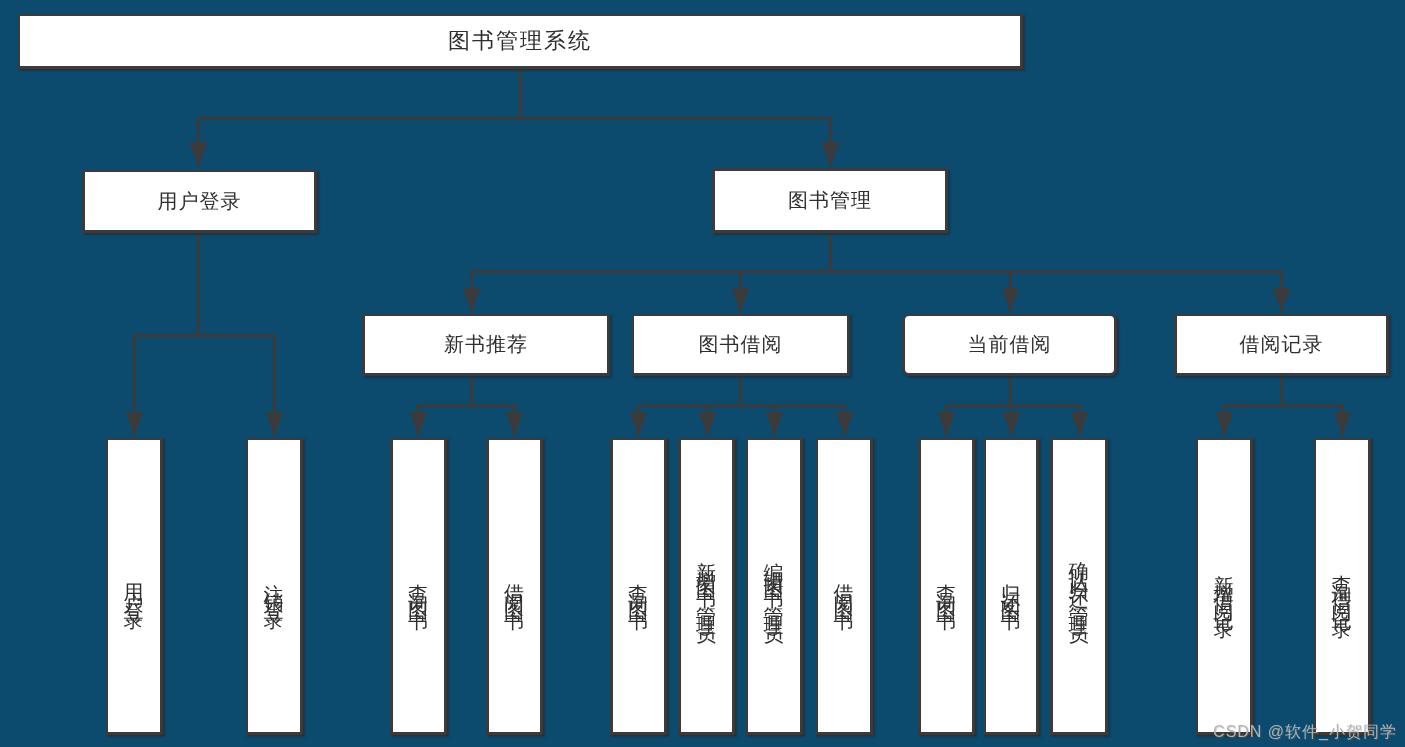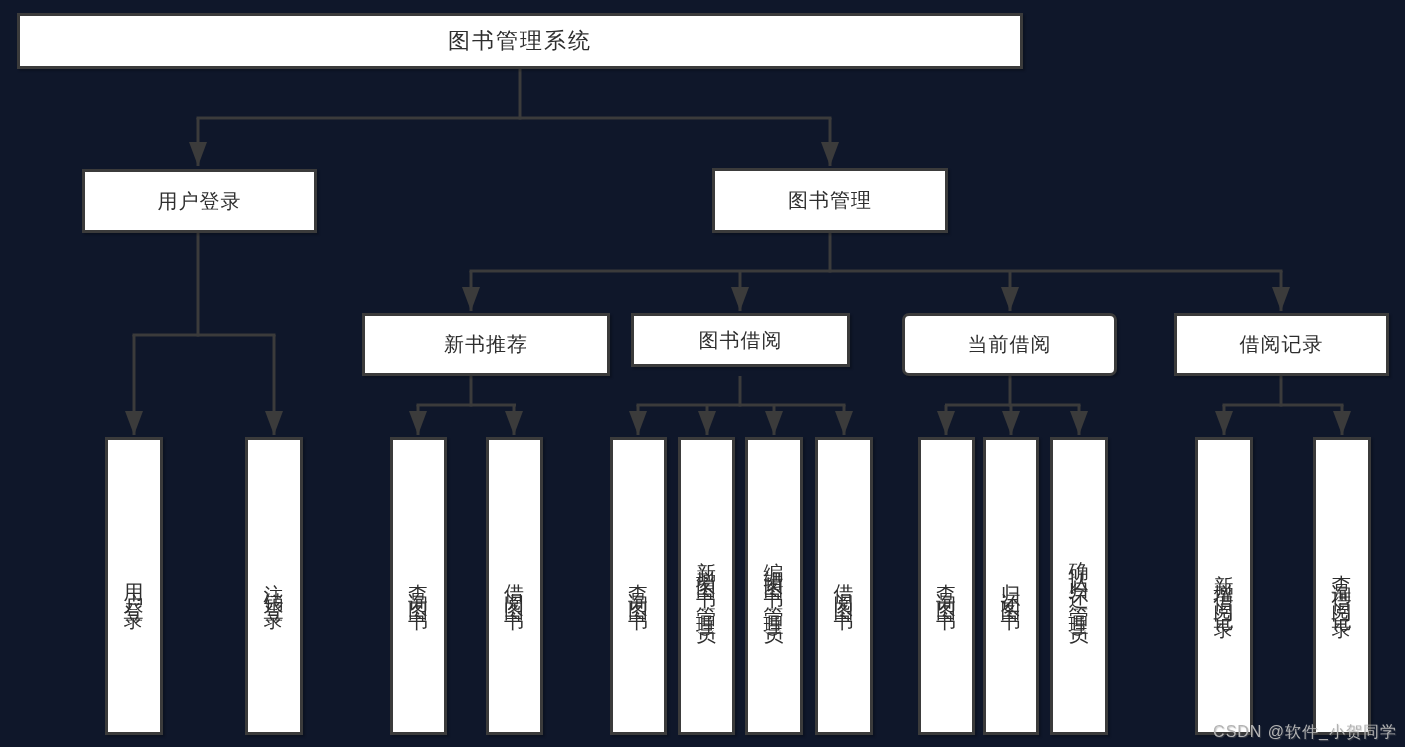--- a/index.html
+++ b/index.html
@@ -5,21 +5,21 @@
   html, body {
     margin: 0;
     padding: 0;
     background: #ffffff;
     font-family: "Liberation Sans", sans-serif;
   }
   .canvas {
     position: relative;
     width: 1405px;
     height: 747px;
-    background: #0f172a;
+    background: #0c4a6e;
     overflow: hidden;
   }
   svg.connectors {
     position: absolute;
     left: 0;
     top: 0;
     z-index: 1;
   }
   .node {
     position: absolute;
@@ -127,21 +127,21 @@
   <div class="node" style="left:82px; top:169px; width:235px; height:64px;">
     <span class="hlabel">用户登录</span>
   </div>
   <div class="node" style="left:712px; top:168px; width:236px; height:65px;">
     <span class="hlabel">图书管理</span>
   </div>
 
   <div class="node" style="left:362px; top:313px; width:248px; height:63px;">
     <span class="hlabel">新书推荐</span>
   </div>
-  <div class="node" style="left:631px; top:313px; width:219px; height:54px;">
+  <div class="node" style="left:631px; top:313px; width:219px; height:63px;">
     <span class="hlabel">图书借阅</span>
   </div>
   <div class="node" style="left:902px; top:313px; width:215px; height:63px;border-radius:7px;">
     <span class="hlabel">当前借阅</span>
   </div>
   <div class="node" style="left:1174px; top:313px; width:215px; height:63px;">
     <span class="hlabel">借阅记录</span>
   </div>
 
   <div class="node leaf" style="left:105px; width:58px;">

